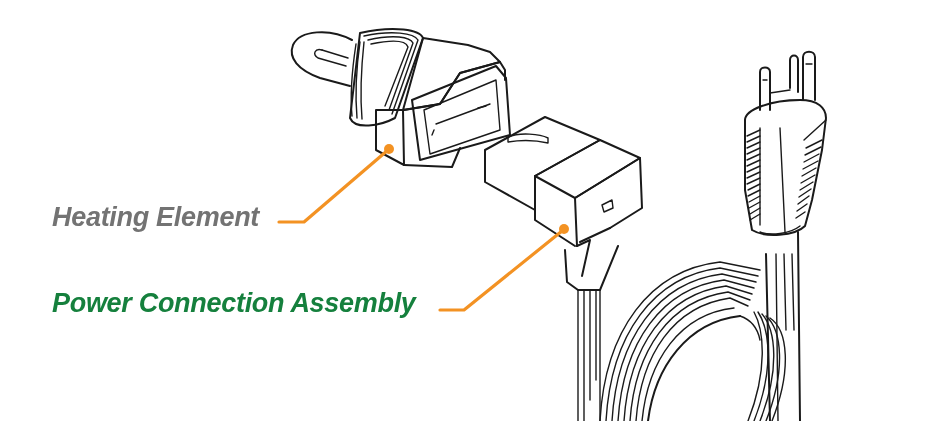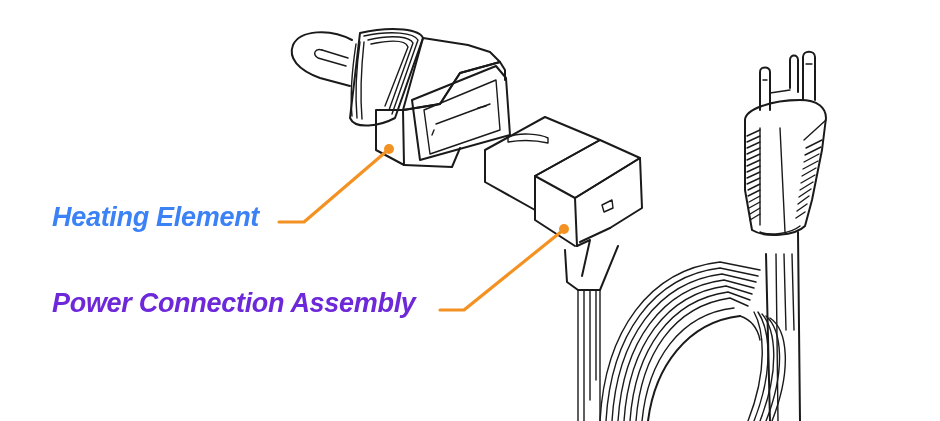--- a/index.html
+++ b/index.html
@@ -162,16 +162,16 @@
     <g>
       <path class="lead" d="M279,222 L304,222 L388,150" stroke="#f39223"></path>
       <circle cx="389" cy="149" r="5" fill="#f39223"></circle>
     </g>
     <g>
       <path class="lead" d="M440,310 L464,310 L562,231" stroke="#f39223"></path>
       <circle cx="564" cy="229" r="5" fill="#f39223"></circle>
     </g>
   </svg>
 
-  <div class="label label-heating" style="color: #3b82f6;">Heating Element</div>
-  <div class="label label-power" style="color: #6d28d9;">Power Connection Assembly</div>
+  <div class="label label-heating" style="color: #737373;">Heating Element</div>
+  <div class="label label-power" style="color: #15803d;">Power Connection Assembly</div>
 
 </div>
 
 </body></html>

